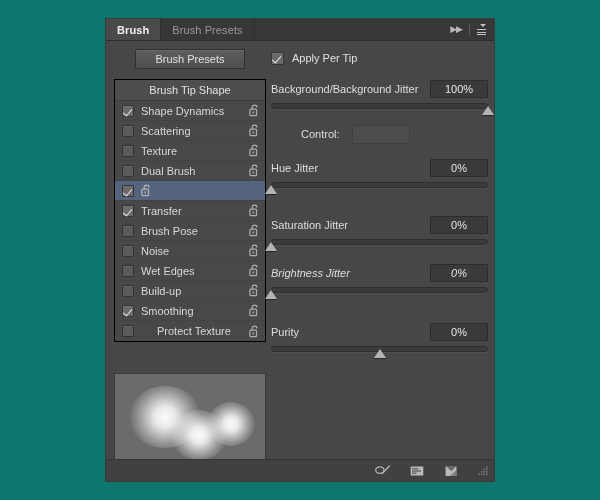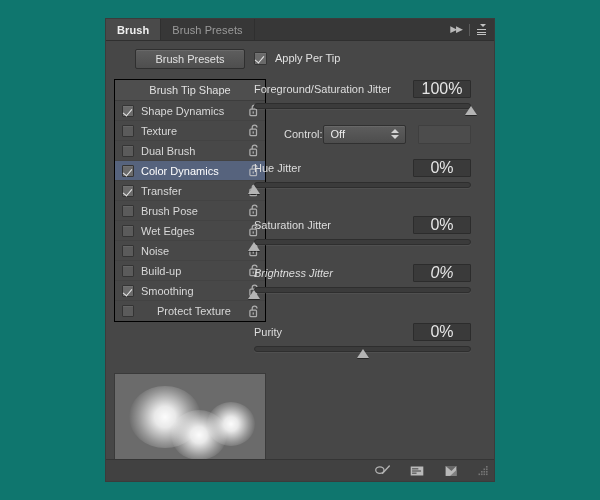--- a/index.html
+++ b/index.html
@@ -166,21 +166,21 @@
   }
   .blob {
     position: absolute;
     border-radius: 50%;
     background: radial-gradient(circle, rgba(255,255,255,.98) 0%, rgba(255,255,255,.85) 22%, rgba(255,255,255,.30) 55%, rgba(255,255,255,0) 76%);
   }
 
   
   .right-col {
     position: absolute;
-    left: 148px; top: 8px;
+    left: 165px; top: 8px;
     width: 217px;
     text-align: center;
   }
 
   .applytip {
     display: flex; align-items: center;
     height: 18px;
     margin-bottom: 12px;
     cursor: default;
   }
@@ -191,21 +191,21 @@
     display: flex; align-items: center; justify-content: space-between;
     height: 20px;
   }
   .field-label { font-size: 11px; color: #dedede; white-space: nowrap; }
   .numbox {
     width: 58px; height: 18px;
     background: #3a3a3a;
     border: 1px solid #2c2c2c;
     border-radius: 1px;
     display: flex; align-items: center; justify-content: center;
-    font-size: 16px;
+    font-size: 11px;
     color: #e6e6e6;
     cursor: text;
   }
 
   .slider {
     position: relative;
     height: 14px;
     margin-top: 3px;
     margin-bottom: 8px;
   }
@@ -329,39 +329,47 @@
                 <span class="cb on"></span>
                 <span class="row-label">Shape Dynamics</span>
                 <svg class="lock" viewBox="0 0 11 13">
                   <path d="M3.2 5.2 V3.4 a2.4 2.4 0 0 1 4.8 0" fill="none" stroke="#cacaca" stroke-width="1.25"></path>
                   <rect x="0.9" y="5.2" width="6.6" height="6.4" rx="0.9" fill="none" stroke="#cacaca" stroke-width="1.25"></rect>
                   <rect x="3.6" y="7.4" width="1.3" height="2.2" fill="#cacaca"></rect>
                 </svg>
               </div>
               <div class="row">
                 <span class="cb"></span>
+                <span class="row-label">Scattering</span>
+                <svg class="lock" viewBox="0 0 11 13">
+                  <path d="M3.2 5.2 V3.4 a2.4 2.4 0 0 1 4.8 0" fill="none" stroke="#cacaca" stroke-width="1.25"></path>
+                  <rect x="0.9" y="5.2" width="6.6" height="6.4" rx="0.9" fill="none" stroke="#cacaca" stroke-width="1.25"></rect>
+                  <rect x="3.6" y="7.4" width="1.3" height="2.2" fill="#cacaca"></rect>
+                </svg>
+              </div>
+              <div class="row">
+                <span class="cb"></span>
                 <span class="row-label">Texture</span>
                 <svg class="lock" viewBox="0 0 11 13">
                   <path d="M3.2 5.2 V3.4 a2.4 2.4 0 0 1 4.8 0" fill="none" stroke="#cacaca" stroke-width="1.25"></path>
                   <rect x="0.9" y="5.2" width="6.6" height="6.4" rx="0.9" fill="none" stroke="#cacaca" stroke-width="1.25"></rect>
                   <rect x="3.6" y="7.4" width="1.3" height="2.2" fill="#cacaca"></rect>
                 </svg>
               </div>
               <div class="row">
                 <span class="cb"></span>
                 <span class="row-label">Dual Brush</span>
                 <svg class="lock" viewBox="0 0 11 13">
                   <path d="M3.2 5.2 V3.4 a2.4 2.4 0 0 1 4.8 0" fill="none" stroke="#cacaca" stroke-width="1.25"></path>
                   <rect x="0.9" y="5.2" width="6.6" height="6.4" rx="0.9" fill="none" stroke="#cacaca" stroke-width="1.25"></rect>
                   <rect x="3.6" y="7.4" width="1.3" height="2.2" fill="#cacaca"></rect>
                 </svg>
               </div>
               <div class="row selected">
                 <span class="cb on"></span>
-                <span class="row-label">Color Dynamics</span>
                 <svg class="lock" viewBox="0 0 11 13">
                   <path d="M3.2 5.2 V3.4 a2.4 2.4 0 0 1 4.8 0" fill="none" stroke="#cacaca" stroke-width="1.25"></path>
                   <rect x="0.9" y="5.2" width="6.6" height="6.4" rx="0.9" fill="none" stroke="#cacaca" stroke-width="1.25"></rect>
                   <rect x="3.6" y="7.4" width="1.3" height="2.2" fill="#cacaca"></rect>
                 </svg>
               </div>
               <div class="row">
                 <span class="cb on"></span>
                 <span class="row-label">Transfer</span>
                 <svg class="lock" viewBox="0 0 11 13">
@@ -374,30 +382,30 @@
                 <span class="cb"></span>
                 <span class="row-label">Brush Pose</span>
                 <svg class="lock" viewBox="0 0 11 13">
                   <path d="M3.2 5.2 V3.4 a2.4 2.4 0 0 1 4.8 0" fill="none" stroke="#cacaca" stroke-width="1.25"></path>
                   <rect x="0.9" y="5.2" width="6.6" height="6.4" rx="0.9" fill="none" stroke="#cacaca" stroke-width="1.25"></rect>
                   <rect x="3.6" y="7.4" width="1.3" height="2.2" fill="#cacaca"></rect>
                 </svg>
               </div>
               <div class="row">
                 <span class="cb"></span>
+                <span class="row-label">Noise</span>
+                <svg class="lock" viewBox="0 0 11 13">
+                  <path d="M3.2 5.2 V3.4 a2.4 2.4 0 0 1 4.8 0" fill="none" stroke="#cacaca" stroke-width="1.25"></path>
+                  <rect x="0.9" y="5.2" width="6.6" height="6.4" rx="0.9" fill="none" stroke="#cacaca" stroke-width="1.25"></rect>
+                  <rect x="3.6" y="7.4" width="1.3" height="2.2" fill="#cacaca"></rect>
+                </svg>
+              </div>
+              <div class="row">
+                <span class="cb"></span>
                 <span class="row-label">Wet Edges</span>
-                <svg class="lock" viewBox="0 0 11 13">
-                  <path d="M3.2 5.2 V3.4 a2.4 2.4 0 0 1 4.8 0" fill="none" stroke="#cacaca" stroke-width="1.25"></path>
-                  <rect x="0.9" y="5.2" width="6.6" height="6.4" rx="0.9" fill="none" stroke="#cacaca" stroke-width="1.25"></rect>
-                  <rect x="3.6" y="7.4" width="1.3" height="2.2" fill="#cacaca"></rect>
-                </svg>
-              </div>
-              <div class="row">
-                <span class="cb"></span>
-                <span class="row-label">Noise</span>
                 <svg class="lock" viewBox="0 0 11 13">
                   <path d="M3.2 5.2 V3.4 a2.4 2.4 0 0 1 4.8 0" fill="none" stroke="#cacaca" stroke-width="1.25"></path>
                   <rect x="0.9" y="5.2" width="6.6" height="6.4" rx="0.9" fill="none" stroke="#cacaca" stroke-width="1.25"></rect>
                   <rect x="3.6" y="7.4" width="1.3" height="2.2" fill="#cacaca"></rect>
                 </svg>
               </div>
               <div class="row">
                 <span class="cb"></span>
                 <span class="row-label">Build-up</span>
                 <svg class="lock" viewBox="0 0 11 13">
@@ -435,37 +443,30 @@
       </div>
 
       <div class="right-col">
 
         <div class="applytip">
           <span class="cb on"></span>
           <span>Apply Per Tip</span>
         </div>
 
         <div class="field-row">
-          <span class="field-label">Foreground/Saturation Jitter</span>
+          <span class="field-label">Background/Background Jitter</span>
           <span class="numbox">100%</span>
         </div>
         <div class="slider">
           <span class="track"></span>
           <span class="thumb" style="left: 100%;"></span>
         </div>
 
         <div class="control-row">
           <span class="control-label">Control:</span>
-          <span class="select">
-            <span>Off</span>
-            <span class="stepper">
-              <i class="up"></i>
-                <i class="dn"></i>
-            </span>
-          </span>
           <span class="ghostbox"></span>
         </div>
 
         <div class="field-row">
           <span class="field-label">Hue Jitter</span>
           <span class="numbox">0%</span>
         </div>
         <div class="slider">
           <span class="track"></span>
           <span class="thumb" style="left: 0%;"></span>

